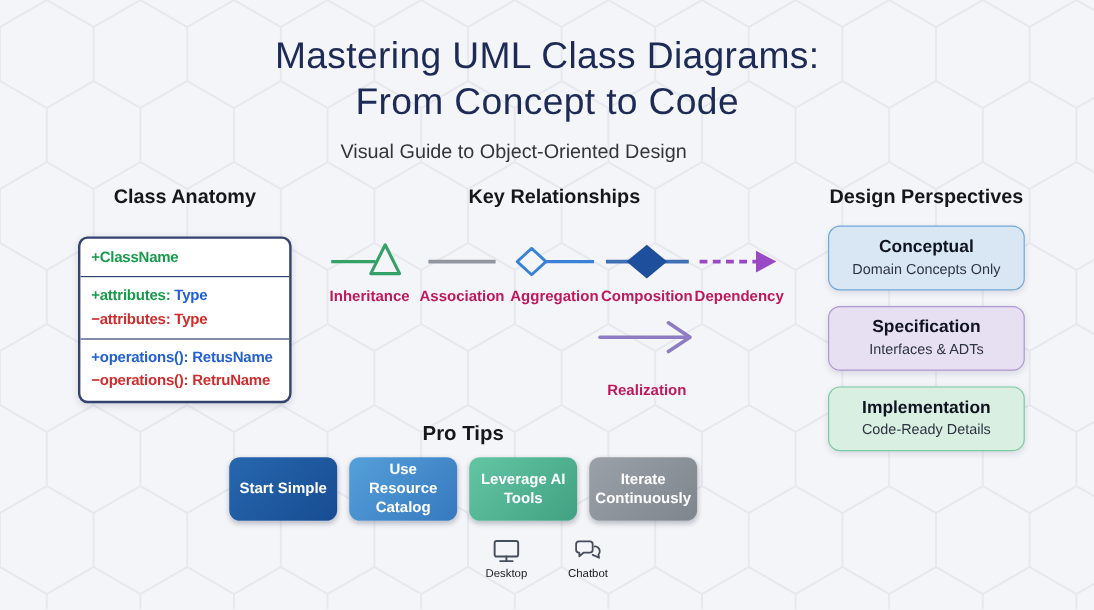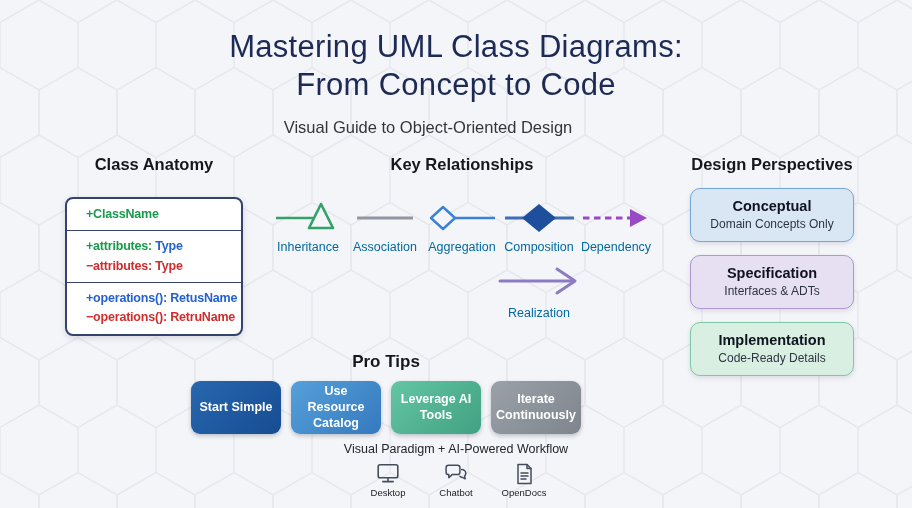--- a/index.html
+++ b/index.html
@@ -18,36 +18,36 @@
     font-size:16.5px;color:#34353b;font-weight:500}
 
   .sec-h{font-size:16.5px;font-weight:800;color:#15171d;text-align:center;line-height:1.2}
 
   
   .col-left{left:40px;top:155px;width:228px}
   .uml-box{width:178px;margin:22px auto 0;background:#ffffff;
     border:2px solid #33436e;border-radius:8px;overflow:hidden;
     box-shadow:0 2px 6px rgba(25,35,80,.14);
     font-weight:700;font-size:12.5px;letter-spacing:-.2px;box-sizing:border-box}
-  .uml-sec{padding:6px 19px;border-bottom:1.5px solid #33436e}
+  .uml-sec{padding:6px 9px;border-bottom:1.5px solid #33436e}
   .uml-sec:last-child{border-bottom:none}
   .uml-line{line-height:1.55;white-space:nowrap}
   .c-green{color:#189a4d}
   .c-blue{color:#2360d2}
   .c-red{color:#cf2d2d}
 
   
   .col-center{left:262px;top:155px;width:400px}
   .rel-row{display:flex;justify-content:center;gap:4px;margin-top:22px}
   .rel-item{width:73px;display:flex;flex-direction:column;align-items:center}
   .rel-item svg{display:block}
-  .rel-label{margin-top:7px;font-size:12.5px;color:#0369a1;font-weight:400}
+  .rel-label{margin-top:7px;font-size:12.5px;color:#be185d;font-weight:700}
   .realization{margin-top:12px;display:flex;flex-direction:column;align-items:center;
     transform:translateX(77px)}
-  .realization .rel-label{margin-top:10px}
+  .realization .rel-label{margin-top:22px}
 
   
   .col-right{left:690px;top:155px;width:164px}
   .pcard{border-radius:10px;padding:9px 6px 10px;text-align:center;margin-top:13px;
     box-shadow:0 2px 5px rgba(25,35,80,.12);border:1.5px solid;box-sizing:border-box}
   .pc-title{font-size:14.5px;font-weight:800;color:#0f1320}
   .pc-sub{font-size:12px;color:#2e3442;margin-top:3px;font-weight:500}
   .pc-blue{background:#d9e7f5;border-color:#74a7d8}
   .pc-purple{background:#e7dff2;border-color:#af97cf}
   .pc-green{background:#d8efe1;border-color:#7ccaa4}
@@ -191,43 +191,34 @@
   <div class="sec-h">Pro Tips</div>
   <div class="btn-row">
     <div class="tip-btn b1">Start Simple</div>
     <div class="tip-btn b2">Use Resource Catalog</div>
     <div class="tip-btn b3">Leverage AI Tools</div>
     <div class="tip-btn b4">Iterate Continuously</div>
   </div>
 </div>
 
 <div class="abs footer">
-  <div class="footer-text">Visual Paradigm + AI-Powered Workflow</div>
   <div class="ficons">
 
     <div class="fitem">
       <svg width="26" height="24" viewBox="0 0 26 24" fill="none" stroke="#454d5b" stroke-width="1.6" stroke-linecap="round" stroke-linejoin="round">
         <rect x="3.2" y="2.8" width="19.6" height="13" rx="1.8"></rect>
         <path d="M13 15.8v3.4"></path>
         <path d="M7.8 19.6h10.4"></path>
       </svg>
       <div class="flabel">Desktop</div>
     </div>
 
     <div class="fitem">
       <svg width="26" height="24" viewBox="0 0 26 24" fill="none" stroke="#454d5b" stroke-width="1.5" stroke-linecap="round" stroke-linejoin="round">
         <path d="M5.5 3.2h9a2.4 2.4 0 0 1 2.4 2.4v4.6a2.4 2.4 0 0 1-2.4 2.4H9.2l-3.4 3v-3h-.3a2.4 2.4 0 0 1-2.4-2.4V5.6a2.4 2.4 0 0 1 2.4-2.4z"></path>
         <path d="M18.6 7.4a4 4 0 0 1 4.2 3.9c0 1.1-.4 2.1-1.1 2.8l.5 2.7-2.7-1.4a4.3 4.3 0 0 1-2.6-1.1"></path>
       </svg>
       <div class="flabel">Chatbot</div>
     </div>
 
-    <div class="fitem">
-      <svg width="22" height="24" viewBox="0 0 22 24" fill="none" stroke="#454d5b" stroke-width="1.5" stroke-linecap="round" stroke-linejoin="round">
-        <path d="M5 2.5h9l4 4v15H5z"></path>
-        <path d="M14 2.5v4h4"></path>
-        <path d="M8 11h7M8 14h7M8 17h5"></path>
-      </svg>
-      <div class="flabel">OpenDocs</div>
-    </div>
 
   </div>
 </div>
 
 </body></html>

